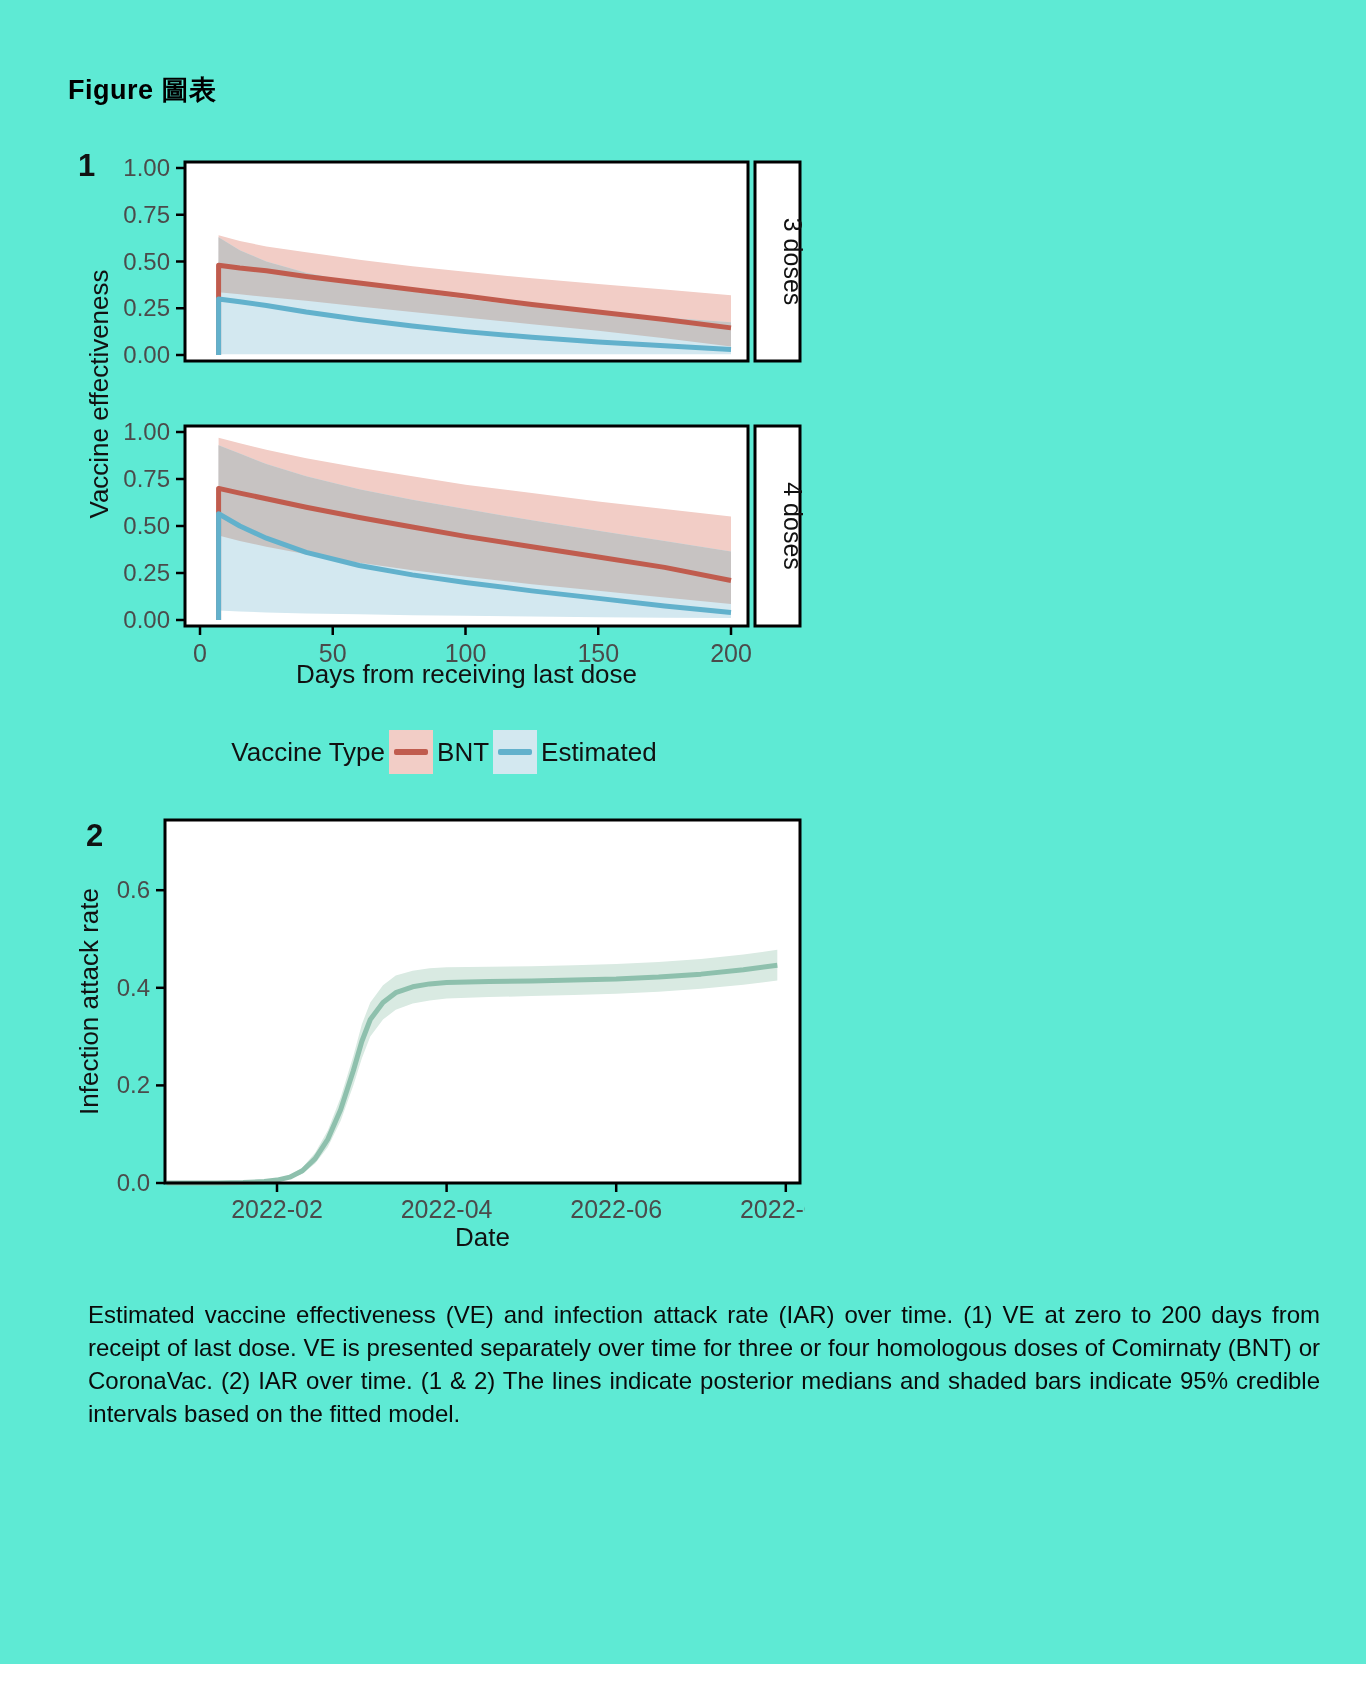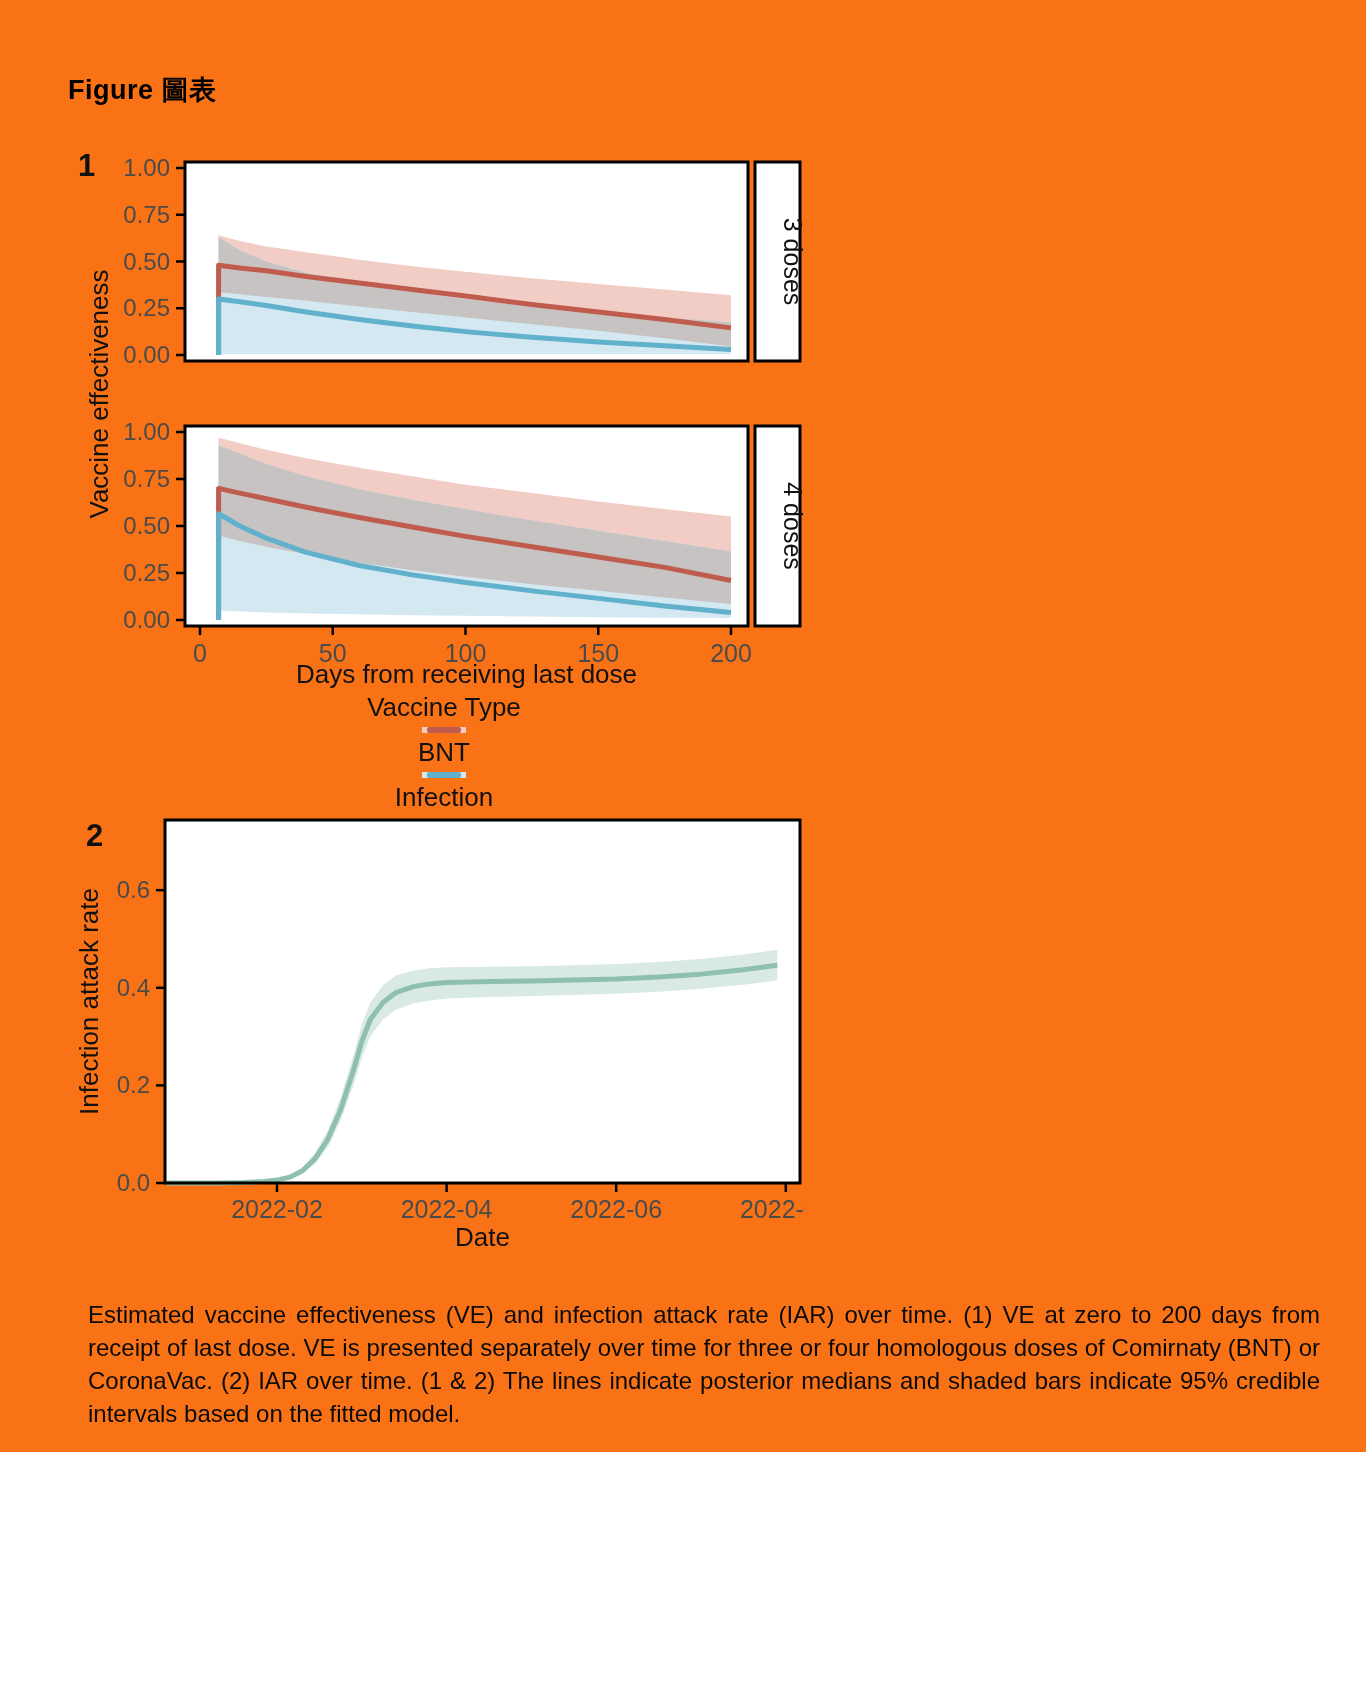--- a/index.html
+++ b/index.html
@@ -1,27 +1,27 @@
 <!DOCTYPE html>
 <html><head>
 <meta charset="utf-8">
 <style>
   html,body{margin:0;padding:0;background:#ffffff;}
-  .page{position:relative;width:1366px;height:1452px;background:#f97316;overflow:hidden;
+  .page{position:relative;width:1366px;height:1664px;background:#5eead4;overflow:hidden;
         font-family:"Liberation Sans", sans-serif;color:#000;}
   .doc-title{position:absolute;left:68px;top:72px;font-size:27px;font-weight:bold;letter-spacing:0.5px;}
   .panel-num{position:absolute;font-size:31px;font-weight:bold;color:#111;}
   #p1num{left:78px;top:148px;}
   #p2num{left:86px;top:818px;}
   .chart{position:absolute;}
   #chart1{left:68px;top:140px;}
   #chart2{left:60px;top:798px;}
   svg text{font-family:"Liberation Sans", sans-serif;}
   .legend-row{position:absolute;left:68px;top:726px;width:752px;height:52px;
-              display:flex;align-items:center;justify-content:center;gap:4px;flex-direction:column;}
+              display:flex;align-items:center;justify-content:center;gap:4px;}
   .legend-title{font-size:26px;color:#111;}
   .swatch{width:44px;height:44px;display:flex;align-items:center;justify-content:center;}
   .swatch .key-line{width:34px;height:6px;border-radius:2px;}
   .legend-label{font-size:26px;color:#111;}
   .caption{position:absolute;left:68px;width:1232px;text-align:justify;color:#0a0a0a;}
   #caption-en{top:1298px;font-size:24px;line-height:33px;margin-left:20px;}
   #caption-zh{top:1498px;font-size:25px;line-height:46px;}
 </style>
 </head>
 <body>
@@ -91,21 +91,21 @@
 
   <div class="legend-row">
     <span class="legend-title">Vaccine Type</span>
     <span class="swatch" style="background: rgb(242, 205, 198);">
       <span class="key-line" style="background: rgb(192, 92, 78);"></span>
     </span>
     <span class="legend-label">BNT</span>
     <span class="swatch" style="background: rgb(211, 232, 240);">
       <span class="key-line" style="background: rgb(98, 177, 204);"></span>
     </span>
-    <span class="legend-label">Infection</span>
+    <span class="legend-label">Estimated</span>
   </div>
 
   <div class="panel-num" id="p2num">2</div>
 
   <svg id="chart2" class="chart" width="745" height="460" viewBox="0 0 745 460">
       <rect x="105" y="22" width="635" height="363" fill="#ffffff"></rect>
       <polygon points="106.76,385 157.64000000000001,385 183.07999999999998,384.512 204.28,383.048 217,381.096 229.72,377.192 242.44,369.384 255.16,354.744 267.88,332.296 280.6,299.6 293.32,258.12 301.8,226.4 310.28,204.44 323,187.35999999999999 335.71999999999997,177.6 352.68,172.72 369.64,170.28 386.6,169.304 429,168.816 471.4,168.328 513.8,167.352 556.2,165.888 598.5999999999999,163.936 641,161.00799999999998 683.4,156.61599999999999 717.3199999999999,151.73600000000002 717.3199999999999,182.48000000000002 683.4,186.87199999999999 641,190.77599999999998 598.5999999999999,193.70399999999998 556.2,195.656 513.8,197.12 471.4,198.096 429,199.072 386.6,200.536 369.64,202.488 352.68,205.416 335.71999999999997,211.76000000000002 323,221.51999999999998 310.28,238.6 301.8,260.56 293.32,287.4 280.6,323.024 267.88,348.88800000000003 255.16,365.48 242.44,375.728 229.72,380.608 217,382.56 204.28,384.024 183.07999999999998,384.512 157.64000000000001,385 106.76,385" fill="#d9eae2"></polygon>
       <path d="M106.76,385 L157.64000000000001,385 L183.07999999999998,384.512 L204.28,383.536 L217,382.072 L229.72,379.144 L242.44,372.8 L255.16,360.6 L267.88,341.08 L280.6,311.8 L293.32,272.76 L301.8,243.48000000000002 L310.28,221.51999999999998 L323,204.44 L335.71999999999997,194.68 L352.68,188.82399999999998 L369.64,185.89600000000002 L386.6,184.43200000000002 L429,183.45600000000002 L471.4,182.96800000000002 L513.8,181.99200000000002 L556.2,181.01600000000002 L598.5999999999999,179.064 L641,176.136 L683.4,171.744 L717.3199999999999,167.352" fill="none" stroke="#8ec0ad" stroke-width="5" stroke-linejoin="round"></path>
       <rect x="105" y="22" width="635" height="363" fill="none" stroke="#000" stroke-width="3"></rect>
       <line x1="96" x2="105" y1="92.19999999999999" y2="92.19999999999999" stroke="#000" stroke-width="2.5"></line>

